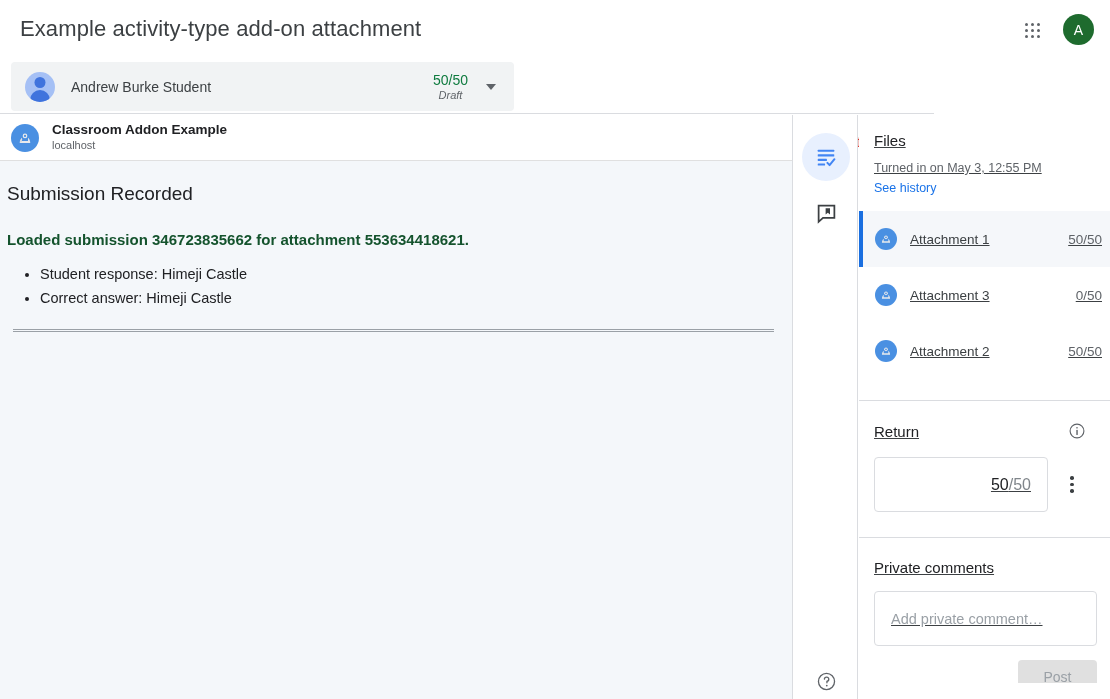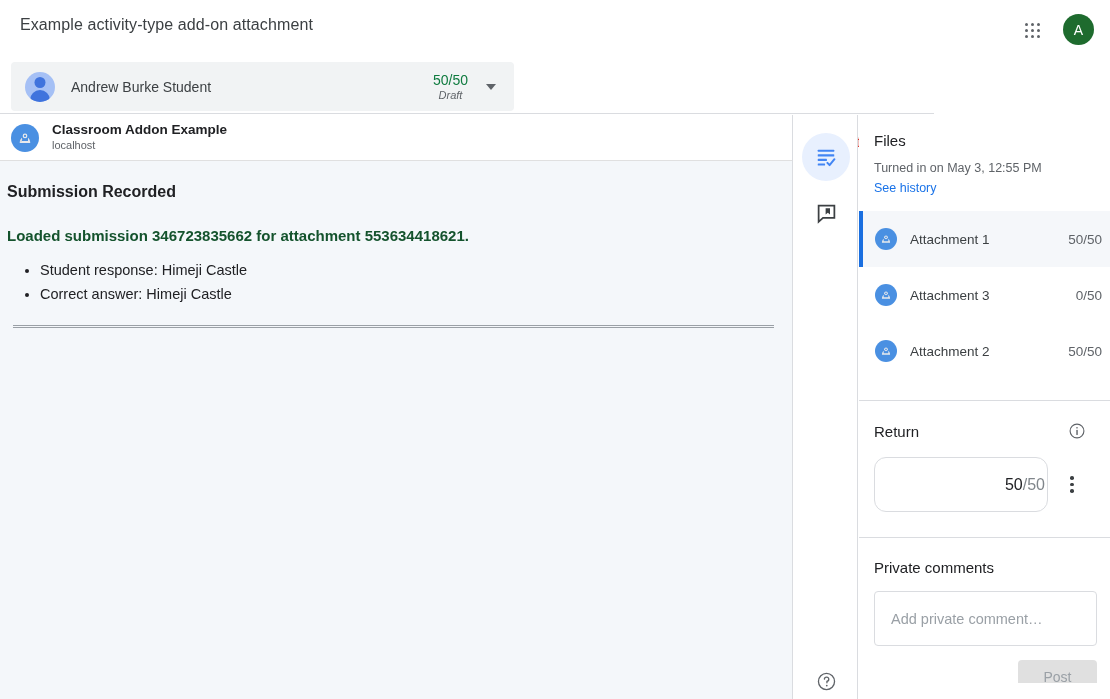--- a/index.html
+++ b/index.html
@@ -12,21 +12,21 @@
   }
   .app { position: relative; width: 1110px; height: 699px; }
 
   
   .topbar {
     position: absolute; top: 0; left: 0; width: 1110px; height: 58px;
     background: #fff;
   }
   .page-title {
     position: absolute; left: 20px; top: 16px;
-    font-size: 16px; color: #3c4043; font-weight: 400;
+    font-size: 22px; color: #3c4043; font-weight: 400;
     letter-spacing: .1px; white-space: nowrap;
   }
   .apps-grid {
     position: absolute; left: 1018px; top: 16px;
     width: 28px; height: 28px; cursor: pointer;
     display: flex; align-items: center; justify-content: center;
   }
   .apps-grid .dots {
     width: 16px; height: 16px;
     display: grid; grid-template-columns: repeat(3,1fr); grid-template-rows: repeat(3,1fr);
@@ -127,21 +127,21 @@
     background: #4a90e2; position: relative; flex: none;
     display: flex; align-items: center; justify-content: center;
   }
   .addon-icon svg { display: block; }
   .addon-meta { margin-left: 13px; line-height: 1.25; }
   .addon-title { font-size: 13.5px; font-weight: 700; color: #202124; }
   .addon-host { font-size: 11px; color: #5f6368; }
 
   .addon-body { padding: 22px 12px 0 7px; }
   .sub-title {
-    font-size: 16px; font-weight: 700; color: #202124; letter-spacing: 0;
+    font-size: 19px; font-weight: 400; color: #202124; letter-spacing: 0;
   }
   .sub-line {
     margin-top: 26px; font-size: 15px; font-weight: 700; color: #14532d;
   }
   .sub-list { margin: 14px 0 0 33px; list-style: disc; }
   .sub-list li { font-size: 14.5px; color: #202124; line-height: 24px; }
   .addon-hr {
     margin: 19px 6px 0 6px; height: 0;
     border: none; border-top: 1px solid #9aa0a6; border-bottom: 1px solid #9aa0a6;
     height: 3px;
@@ -163,21 +163,21 @@
   .rail-commentbank { top: 74px; }
   .help-btn {
     position: absolute; left: 17px; top: 550px;
     width: 32px; height: 32px; display: flex; align-items: center; justify-content: center;
     cursor: pointer;
   }
 
   
   .rightpanel {
     position: absolute; left: 859px; top: 115px; width: 251px; height: 568px;
-    background: #fff; overflow: hidden;
+    background: #fff; overflow: hidden; text-decoration: underline;
   }
   .files-head { padding: 17px 0 0 15px; }
   .files-title { font-size: 15px; font-weight: 500; color: #202124; }
   .files-turnedin { margin-top: 12px; font-size: 12.5px; color: #5f6368; }
   .see-history {
     margin-top: 6px; font-size: 12.5px; color: #1a73e8; cursor: pointer; display: inline-block;
   }
 
   .attach-list { margin-top: 15px; }
   .attach-row {
@@ -198,23 +198,23 @@
   .divider { height: 1px; background: #dadce0; margin-top: 21px; }
 
   .grade-sec { position: relative; padding: 22px 0 0 15px; }
   .grade-title { font-size: 15px; font-weight: 500; color: #202124; }
   .info-icon {
     position: absolute; right: 22px; top: 19px; width: 22px; height: 22px;
     display: flex; align-items: center; justify-content: center; cursor: pointer;
   }
   .grade-row { margin-top: 17px; display: flex; align-items: center; }
   .grade-box {
-    width: 174px; height: 55px; border: 1px solid #dadce0; border-radius: 12px;
+    width: 174px; height: 55px; border: 1px solid #dadce0; border-radius: 4px;
     display: flex; align-items: center; justify-content: flex-end;
-    padding-right: 2px; cursor: text;
+    padding-right: 16px; cursor: text;
   }
   .grade-val { font-size: 16px; color: #202124; }
   .grade-den { font-size: 16px; color: #80868b; }
   .kebab {
     width: 38px; height: 38px; margin-left: 5px;
     display: flex; flex-direction: column; align-items: center; justify-content: center;
     gap: 3px; cursor: pointer;
   }
   .kebab i { width: 3.5px; height: 3.5px; border-radius: 50%; background: #3c4043; display: block; }
 

